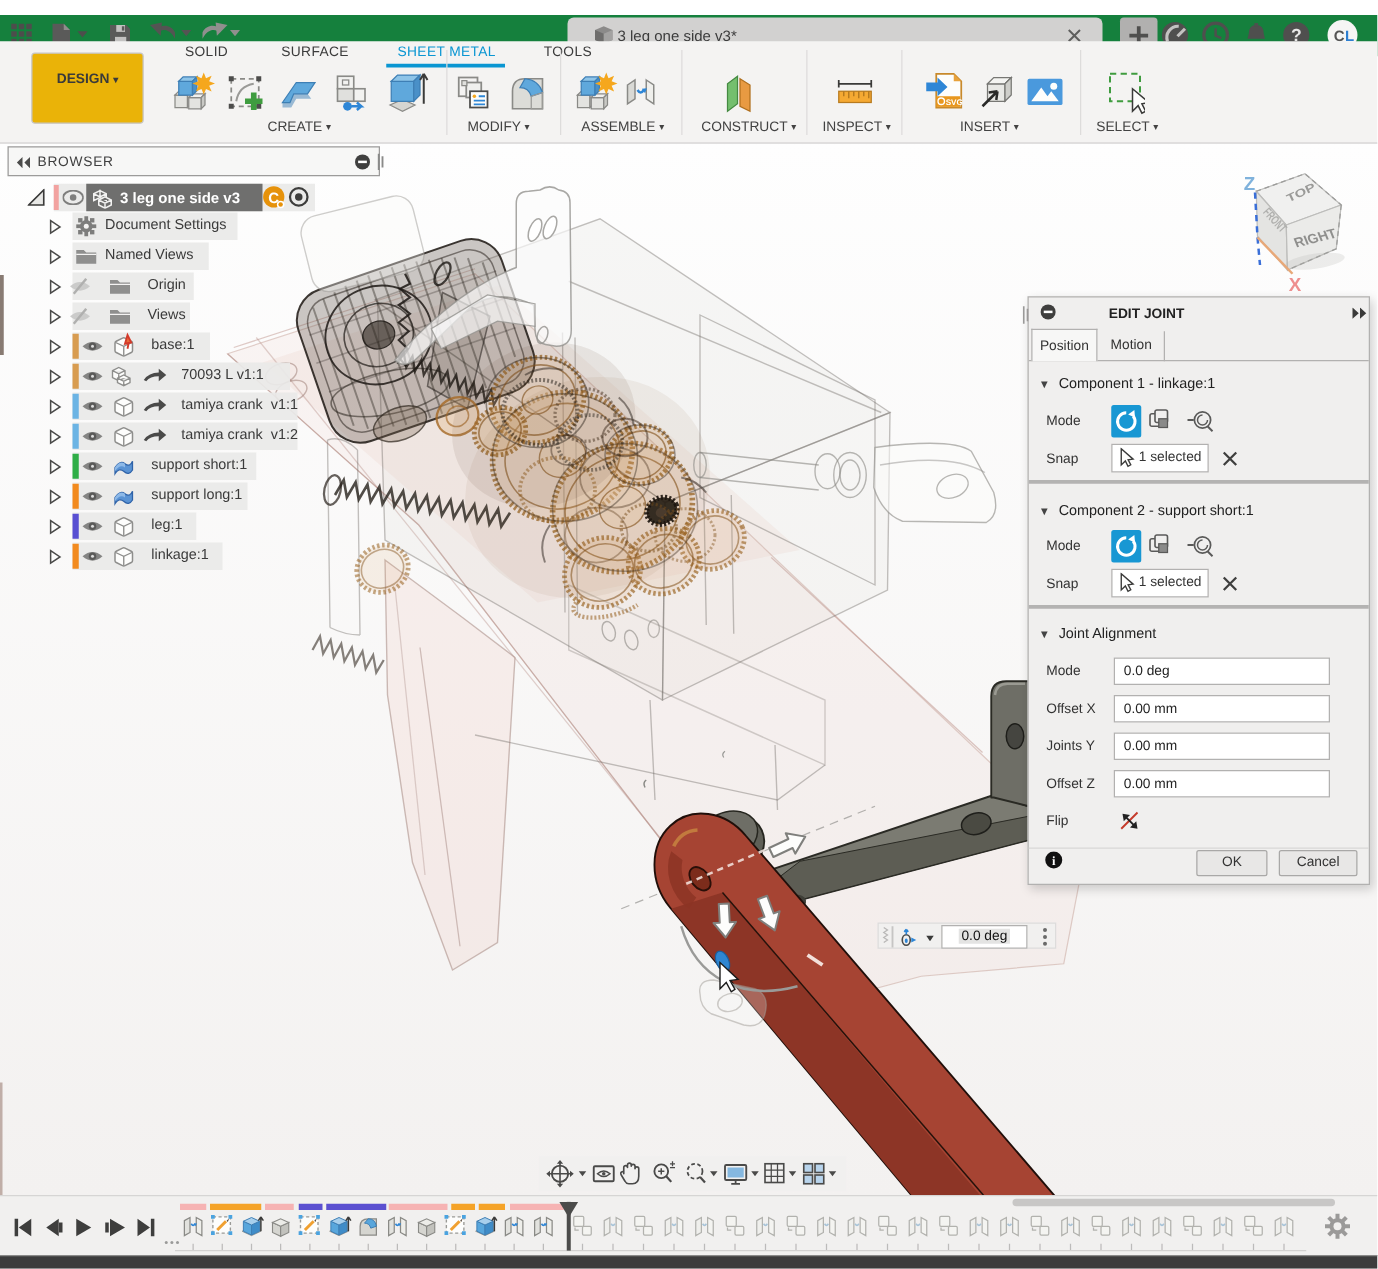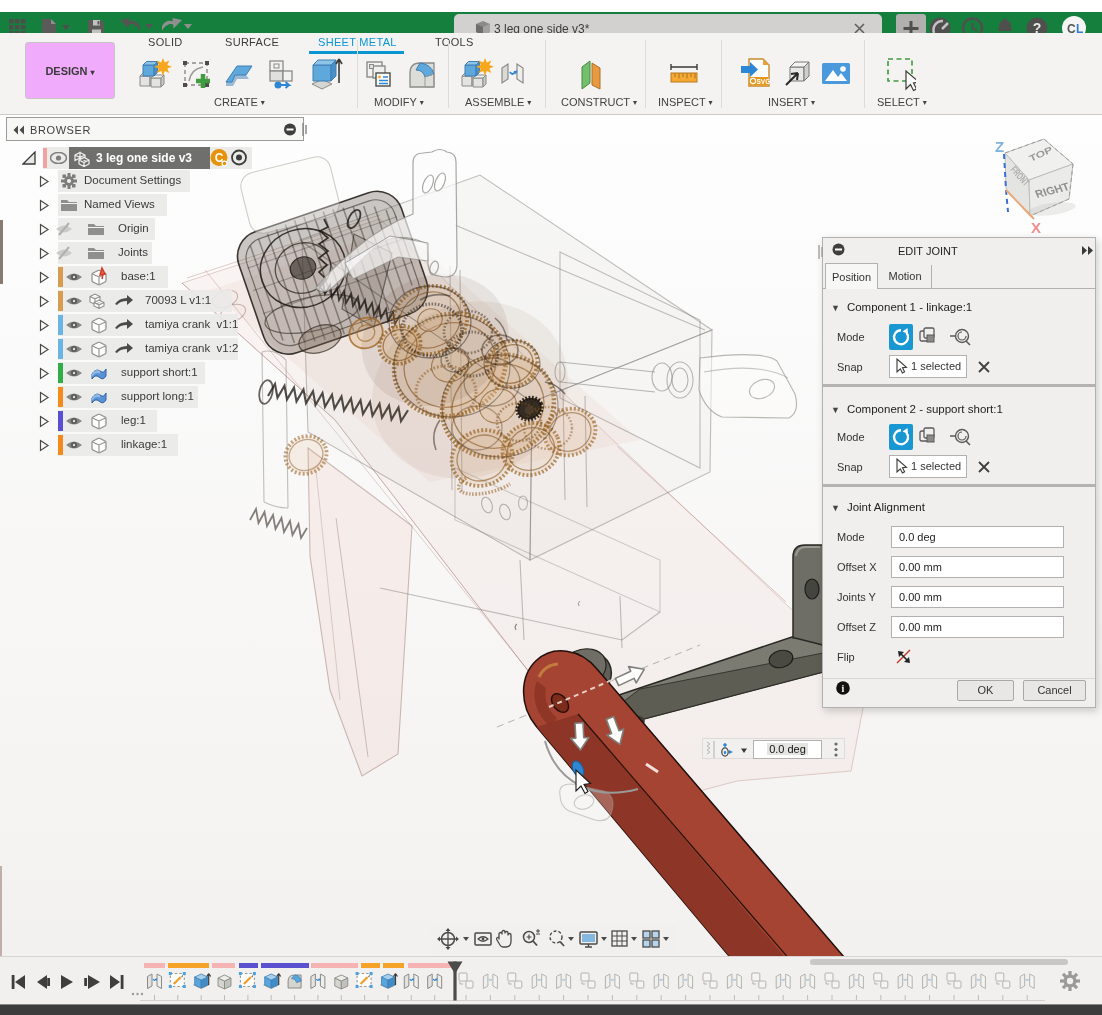--- a/index.html
+++ b/index.html
@@ -8,21 +8,21 @@
 .abs { position:absolute; }
 
 
 #titlebar { position:absolute; left:0; top:0; width:1102px; height:33px; background:#15803d;margin-top:12px; }
 #doctab { position:absolute; left:454px; top:2px; width:428px; height:31px; background:#d2d1d0; border-radius:5px 5px 0 0; }
 #doctab .tname { position:absolute; left:40px; top:8px; font-size:12px; color:#3c3c3c; }
 #plusbtn { position:absolute; left:896px; top:2px; width:30px; height:29px; background:#b1b0af; border-radius:3px; }
 
 
 #toolbar { position:absolute; left:0; top:33px; width:1102px; height:82px; background:#f4f3f2; border-bottom:1px solid #cbcac9; }
-#designbtn { position:absolute; left:25px; top:9px; width:90px; height:57px; background:#f0abfc; border:1px solid #c6c5c4; border-radius:3px; text-align:center; line-height:57px; font-size:11px; font-weight:bold; color:#3a3a3a; }
+#designbtn { position:absolute; left:25px; top:9px; width:90px; height:57px; background:#eab308; border:1px solid #c6c5c4; border-radius:3px; text-align:center; line-height:41px; font-size:11px; font-weight:bold; color:#3a3a3a; }
 .wstab { position:absolute; top:3px; font-size:11px; color:#3b3b3b; letter-spacing:0.3px; }
 #tabul { position:absolute; left:309px; top:18px; width:95px; height:3px; background:#0a96d2; }
 .grplabel { position:absolute; top:63px; font-size:11px; color:#424242; white-space:nowrap; }
 .grplabel .car { font-size:8px; vertical-align:1px; }
 .tsep { position:absolute; top:7px; width:1px; height:68px; background:#dddcdb; }
 .ticon { position:absolute; top:22px; }
 
 
 #viewport { position:absolute; left:0; top:115px; width:1102px; height:841px; background:linear-gradient(#fefefe,#f3f1f0); overflow:hidden; }
 #modelsvg { position:absolute; left:0; top:0; }
@@ -32,21 +32,21 @@
 #bheader { position:absolute; left:6px; top:2px; width:298px; height:24px; background:#f7f7f6; border:1px solid #9c9b9a; }
 #bheader .btxt { position:absolute; left:29px; top:6px; font-size:11px; color:#3f3f3f; letter-spacing:0.6px; }
 .trow { position:absolute; height:22px; font-size:11.5px; color:#3a3a3a; z-index:1; }
 .trow .rbg { position:absolute; top:0; height:22px; background:rgba(233,233,232,0.92); }
 .cbar { position:absolute; width:5px; top:1px; height:20px; }
 .rtxt { position:absolute; top:4px; white-space:nowrap; }
 
 
 #dialog { position:absolute; left:822px; top:122px; width:274px; height:471px; background:#f0efee; border:1px solid #b2b1b0; box-shadow:2px 3px 8px rgba(0,0,0,0.18); font-size:11px; color:#333; }
 #dialog .hdr { position:absolute; left:0; top:0; width:100%; height:24px; }
-#dialog .hdr .t { position:absolute; left:36px; top:7px; font-weight:normal; font-size:11px; color:#222;padding-left:39px; }
+#dialog .hdr .t { position:absolute; left:25px; top:7px; font-weight:bold; font-size:11px; color:#222;padding-left:39px; }
 #dlgtabs { position:absolute; left:0; top:24px; width:100%; height:27px; border-bottom:1px solid #b2b1b0; }
 .dtab { position:absolute; top:1px; height:26px; line-height:26px; text-align:center; font-size:11px; color:#333; }
 .dtab.act { background:#f7f7f6; border:1px solid #b2b1b0; border-bottom:none; }
 .dsec { position:absolute; font-weight:normal; font-size:11.5px; color:#222; }
 .dsec .tri { font-size:9px; margin-right:7px; color:#444; }
 .dlabel { position:absolute; font-size:11px; color:#333; }
 .dinput { position:absolute; left:68px; width:173px; height:22px; background:#fff; border:1px solid #b2b1b0; font-size:11px; color:#222; line-height:20px; padding-left:7px; }
 .ddiv { position:absolute; left:0; width:100%; height:3px; background:#b4b3b2; }
 .modebtn { position:absolute; left:66px; width:24px; height:26px; background:#1897d3; border-radius:2px; }
 .snapbox { position:absolute; left:66px; width:78px; height:23px; background:#fff; border:1px solid #b2b1b0; }
@@ -612,21 +612,21 @@
     <div class="trow" style="left:0;top:79px;width:330px">
         <div class="rbg" style="left:58px;width:109px"></div>
         <span class="rtxt" style="left:84px">Named Views</span>
       </div>
     <div class="trow" style="left:0;top:103px;width:330px">
         <div class="rbg" style="left:58px;width:97px"></div>
         <span class="rtxt" style="left:118px">Origin</span>
       </div>
     <div class="trow" style="left:0;top:127px;width:330px">
         <div class="rbg" style="left:58px;width:94px"></div>
-        <span class="rtxt" style="left:118px">Joints</span>
+        <span class="rtxt" style="left:118px">Views</span>
       </div>
     <div class="trow" style="left:0;top:151px;width:330px">
         <div class="rbg" style="left:58px;width:110px"></div>
         <div class="cbar" style="left:58px;background:#d89c50"></div>
         <span class="rtxt" style="left:121px">base:1</span>
       </div>
     <div class="trow" style="left:0;top:175px;width:330px">
         <div class="rbg" style="left:58px;width:174px"></div>
         <div class="cbar" style="left:58px;background:#d89c50"></div>
         <span class="rtxt" style="left:145px">70093 L v1:1</span>

